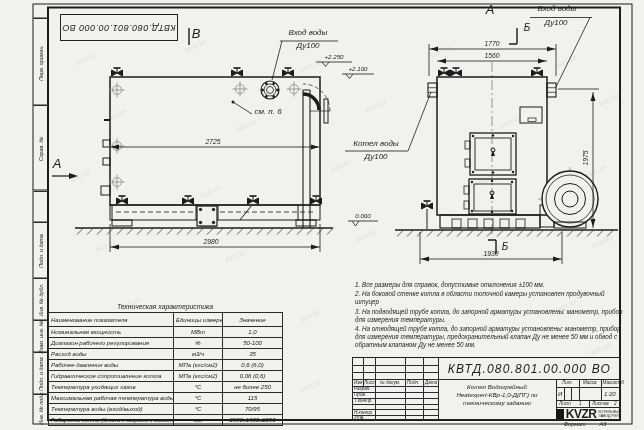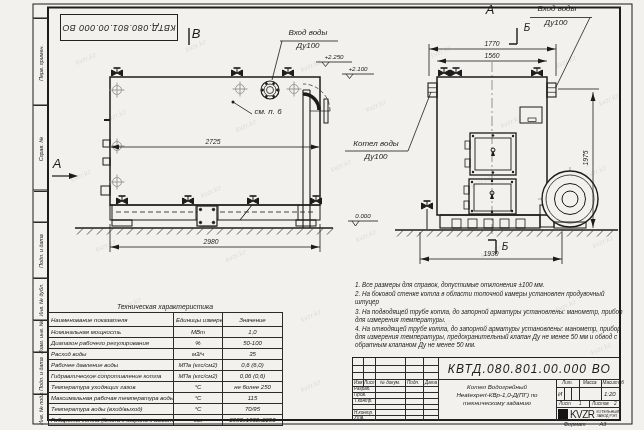--- a/index.html
+++ b/index.html
@@ -33,21 +33,21 @@
   #tb{position:absolute;left:352px;top:357px;width:268px;height:63px;border:1.6px solid #222;
       box-sizing:border-box;font-style:italic;}
   .tbl-h{position:absolute;background:#2a2a2a;height:1px;}
   .tbl-v{position:absolute;background:#2a2a2a;width:1px;}
   .tbtxt{position:absolute;font-size:4.6px;white-space:nowrap;line-height:1;}
   #docnum{position:absolute;left:85px;top:0;width:183px;height:21px;display:flex;align-items:center;
           justify-content:center;font-size:12px;letter-spacing:1.2px;white-space:nowrap;}
   #pname{position:absolute;left:85px;top:22px;width:118px;text-align:center;font-size:6.2px;line-height:8px;padding-top:3px;}
   #logo{position:absolute;left:203px;top:49px;width:65px;height:14px;display:flex;align-items:center;justify-content:center;gap:2px;}
   #logo .sq{width:10px;height:10px;background:#151515;}
-  #logo .kv{font-size:10px;font-weight:400;font-style:normal;letter-spacing:-.5px;}
+  #logo .kv{font-size:12px;font-weight:700;font-style:normal;letter-spacing:-.5px;}
   #logo .co{font-size:3.6px;line-height:4px;font-style:normal;}
   #fmt{position:absolute;left:545px;top:421px;width:80px;font-size:5.5px;font-style:italic;display:flex;gap:14px;justify-content:center;}
 </style>
 </head>
 <body>
 
 <div id="sheet">
 
   <div id="wms">
       <span class="wm" style="left: 75px; top: 55px;">kvzr.kz</span>

